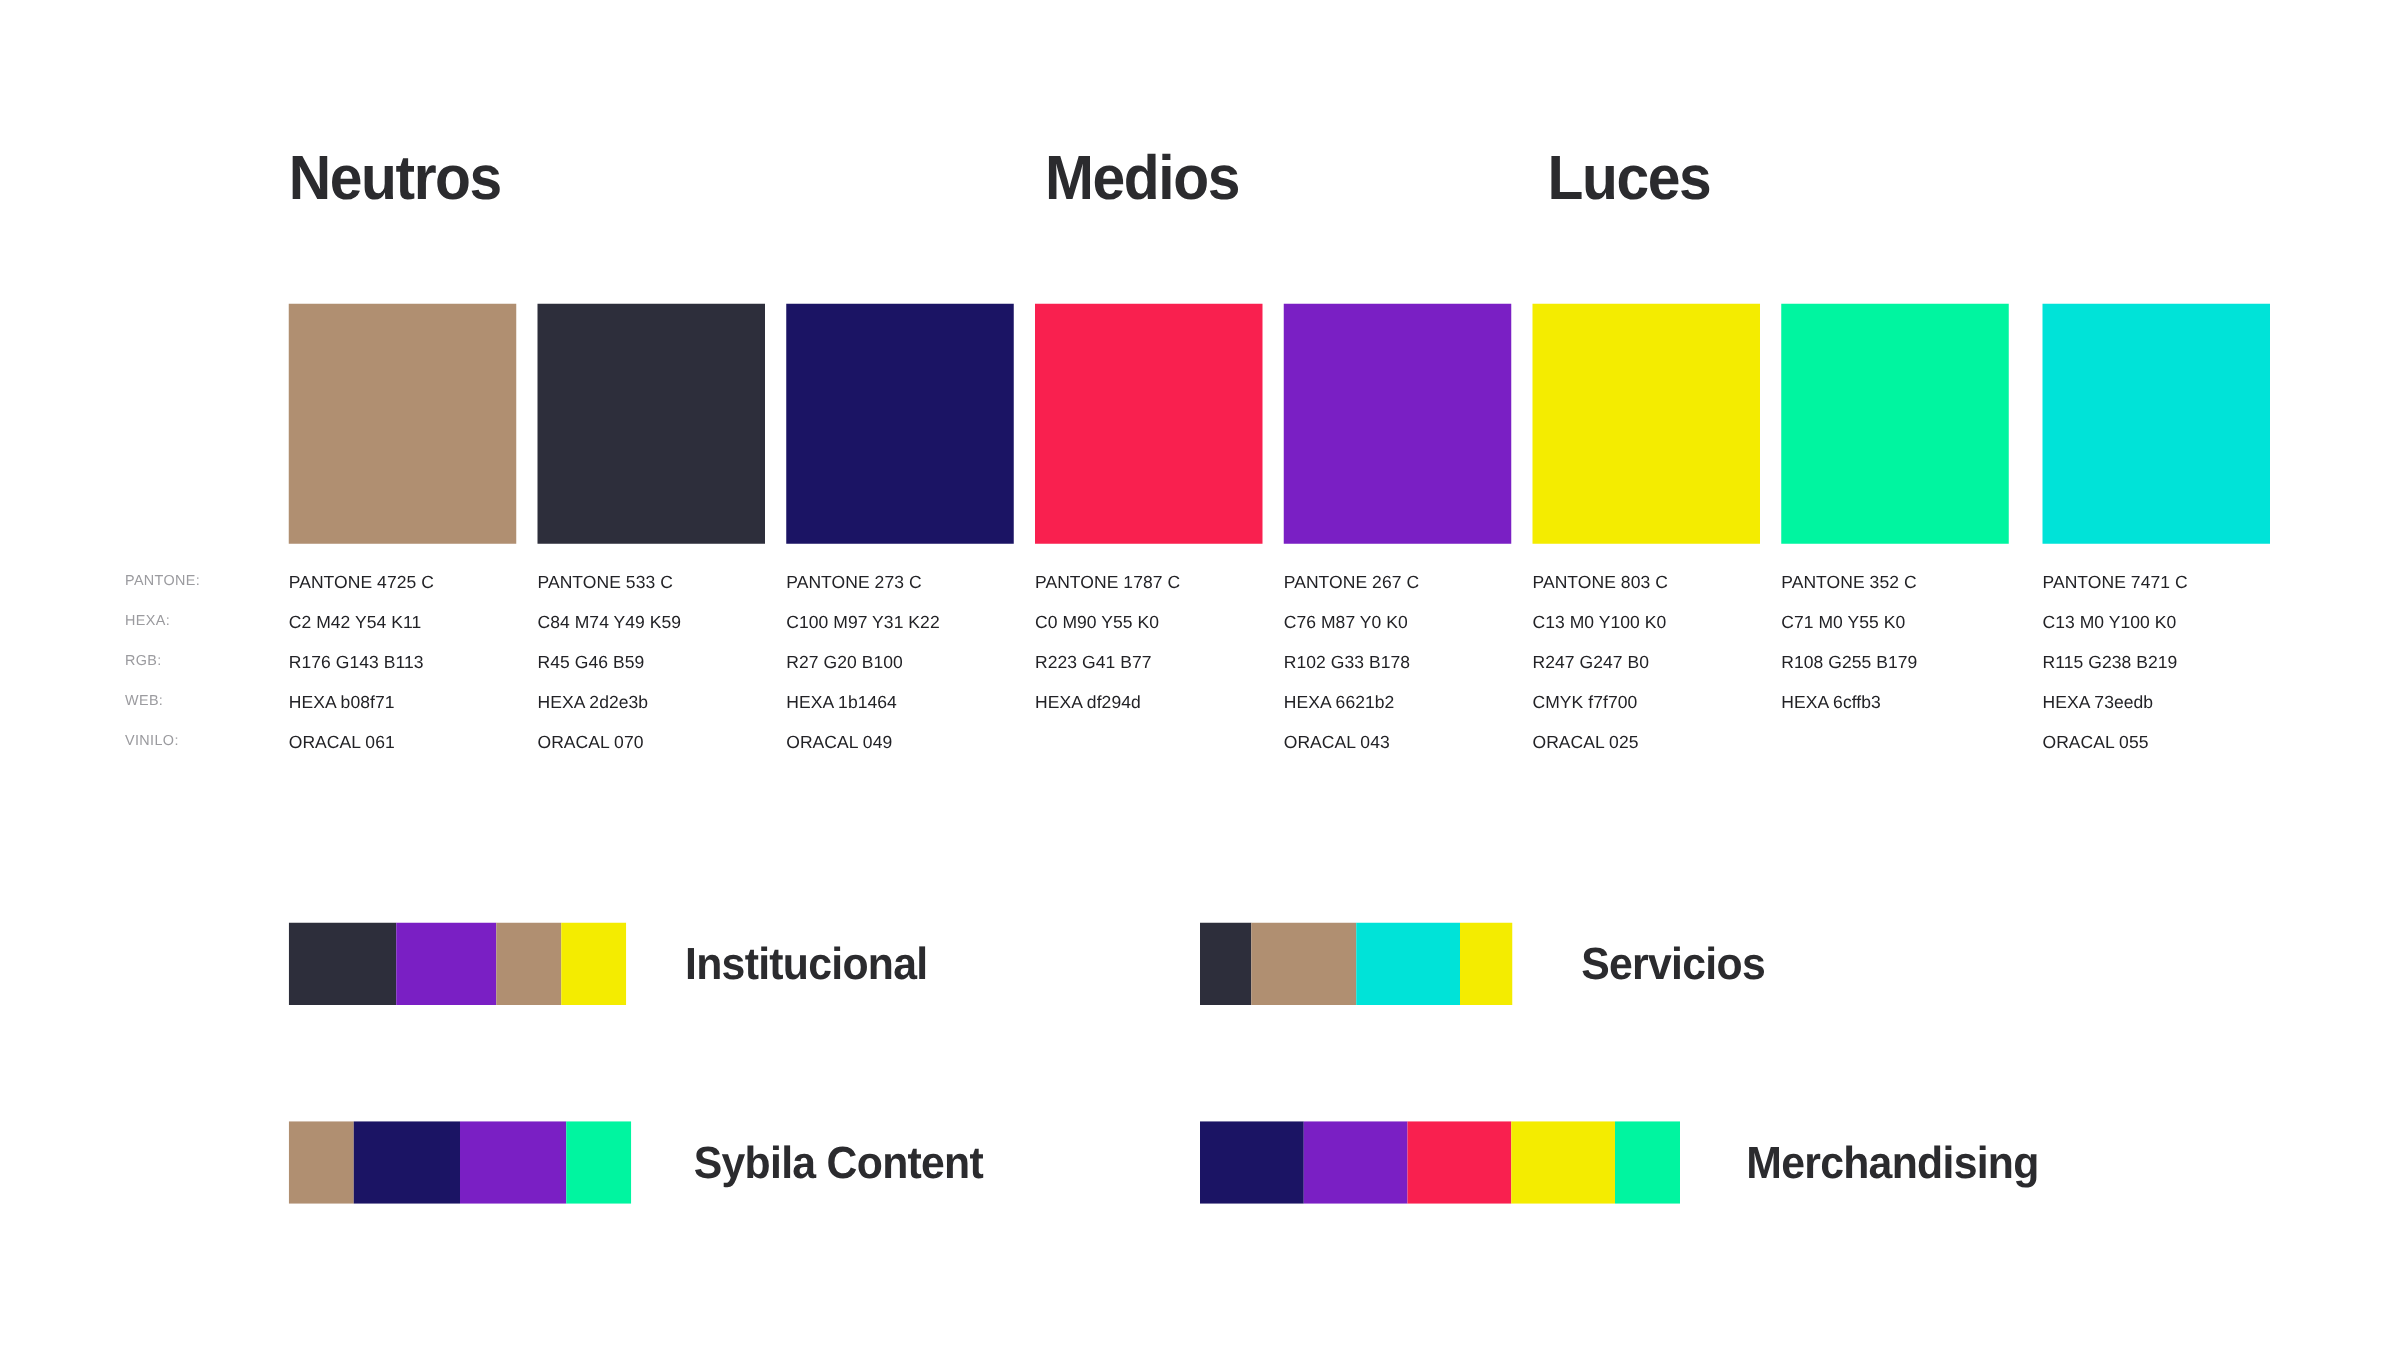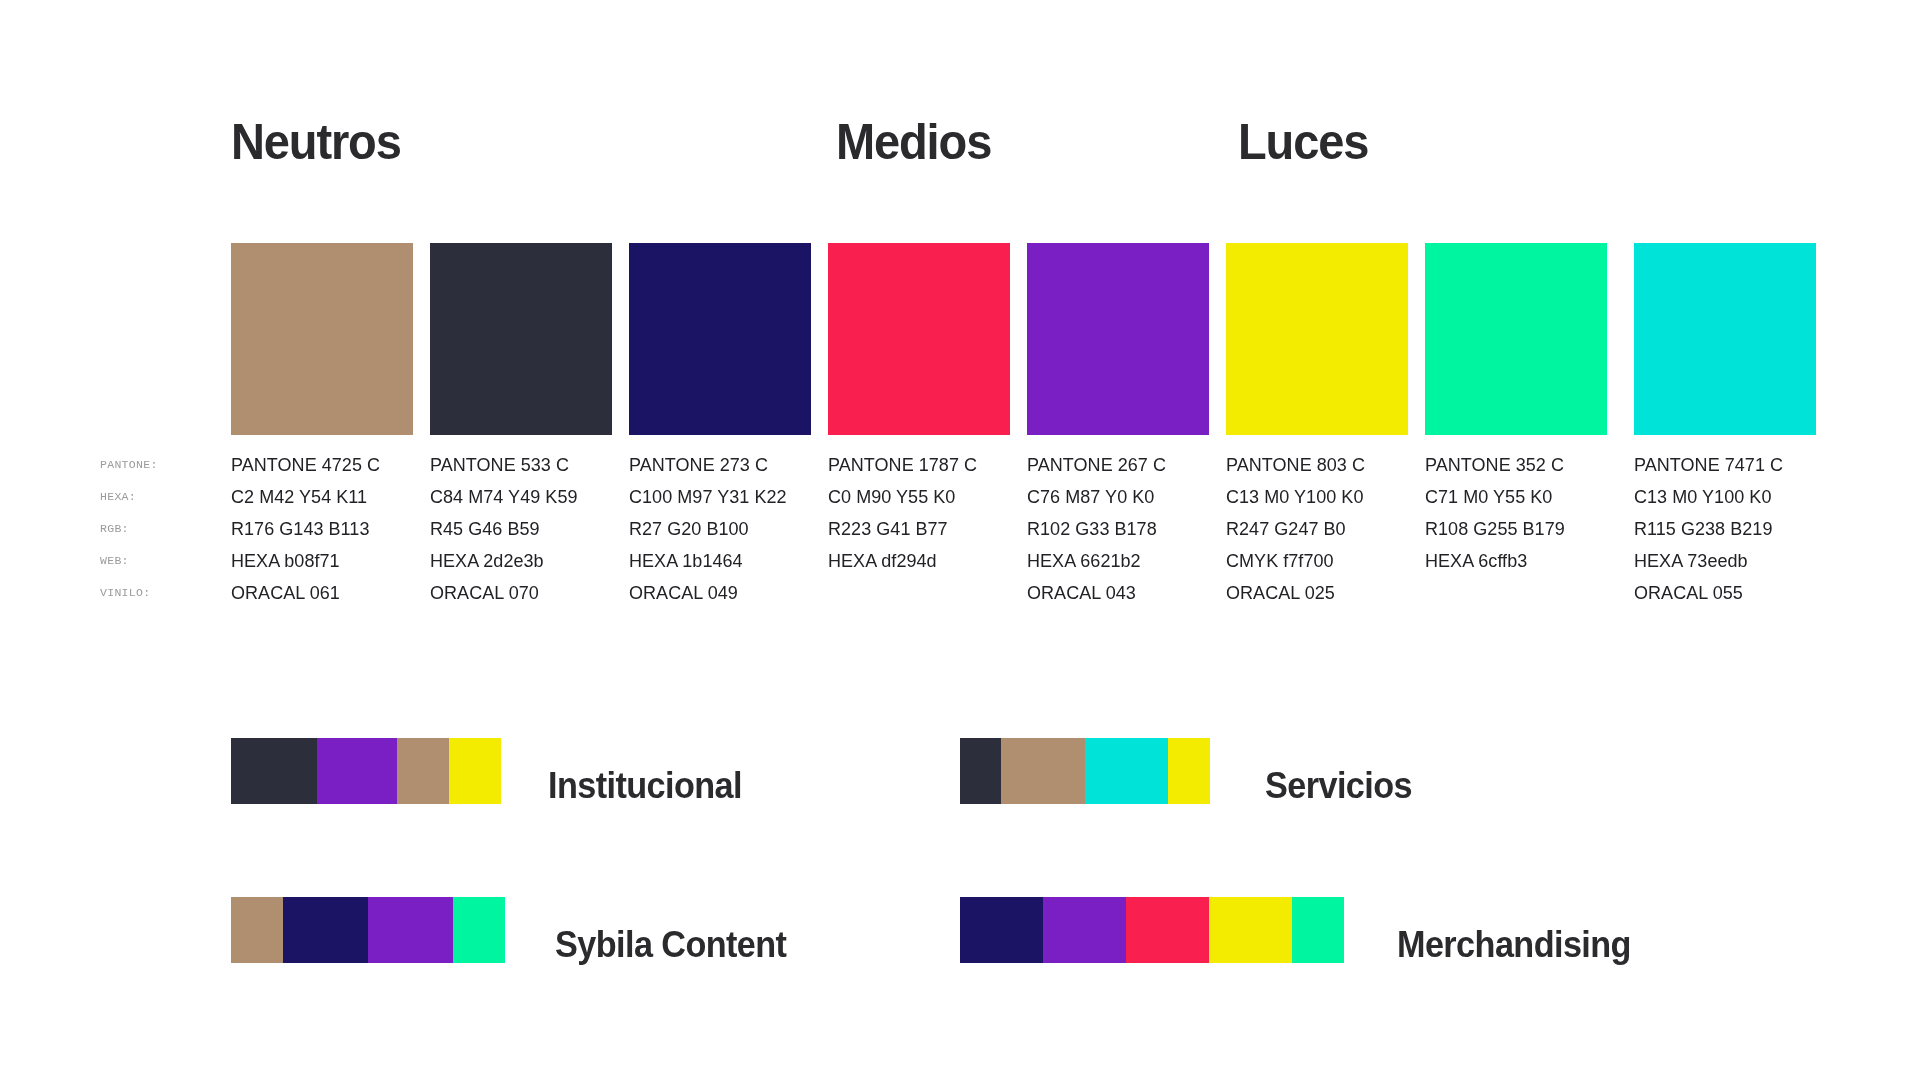--- a/index.html
+++ b/index.html
@@ -65,34 +65,33 @@
 
   .specs {
     position: absolute;
     left: 0;
     top: 206px;
     width: 182px;
   }
   .spec-row {
     height: 32px;
     line-height: 32px;
-    font-size: 18px;
+    font-size: 14px;
     color: #222226;
     white-space: nowrap;
     letter-spacing: 0.05px;
   }
   .spec-row.empty { color: transparent; }
 
   
   .row-labels {
     position: absolute;
     left: 100px;
     top: 449px;
     width: 130px;
-    font-family: Liberation Mono, monospace;
   }
   .row-label {
     height: 32px;
     line-height: 32px;
     font-size: 11.5px;
     color: #9b9b9f;
     letter-spacing: 0.3px;
     white-space: nowrap;
   }
 
@@ -100,21 +99,21 @@
   .combos {
     position: absolute;
     left: 0;
     top: 0;
     width: 1920px;
     height: 1080px;
   }
   .combo {
     position: absolute;
     display: flex;
-    align-items: flex-end;
+    align-items: center;
   }
   .combo-bar {
     display: flex;
     height: 66px;
     overflow: hidden;
   }
   .combo-seg {
     height: 66px;
   }
   .combo-label {

